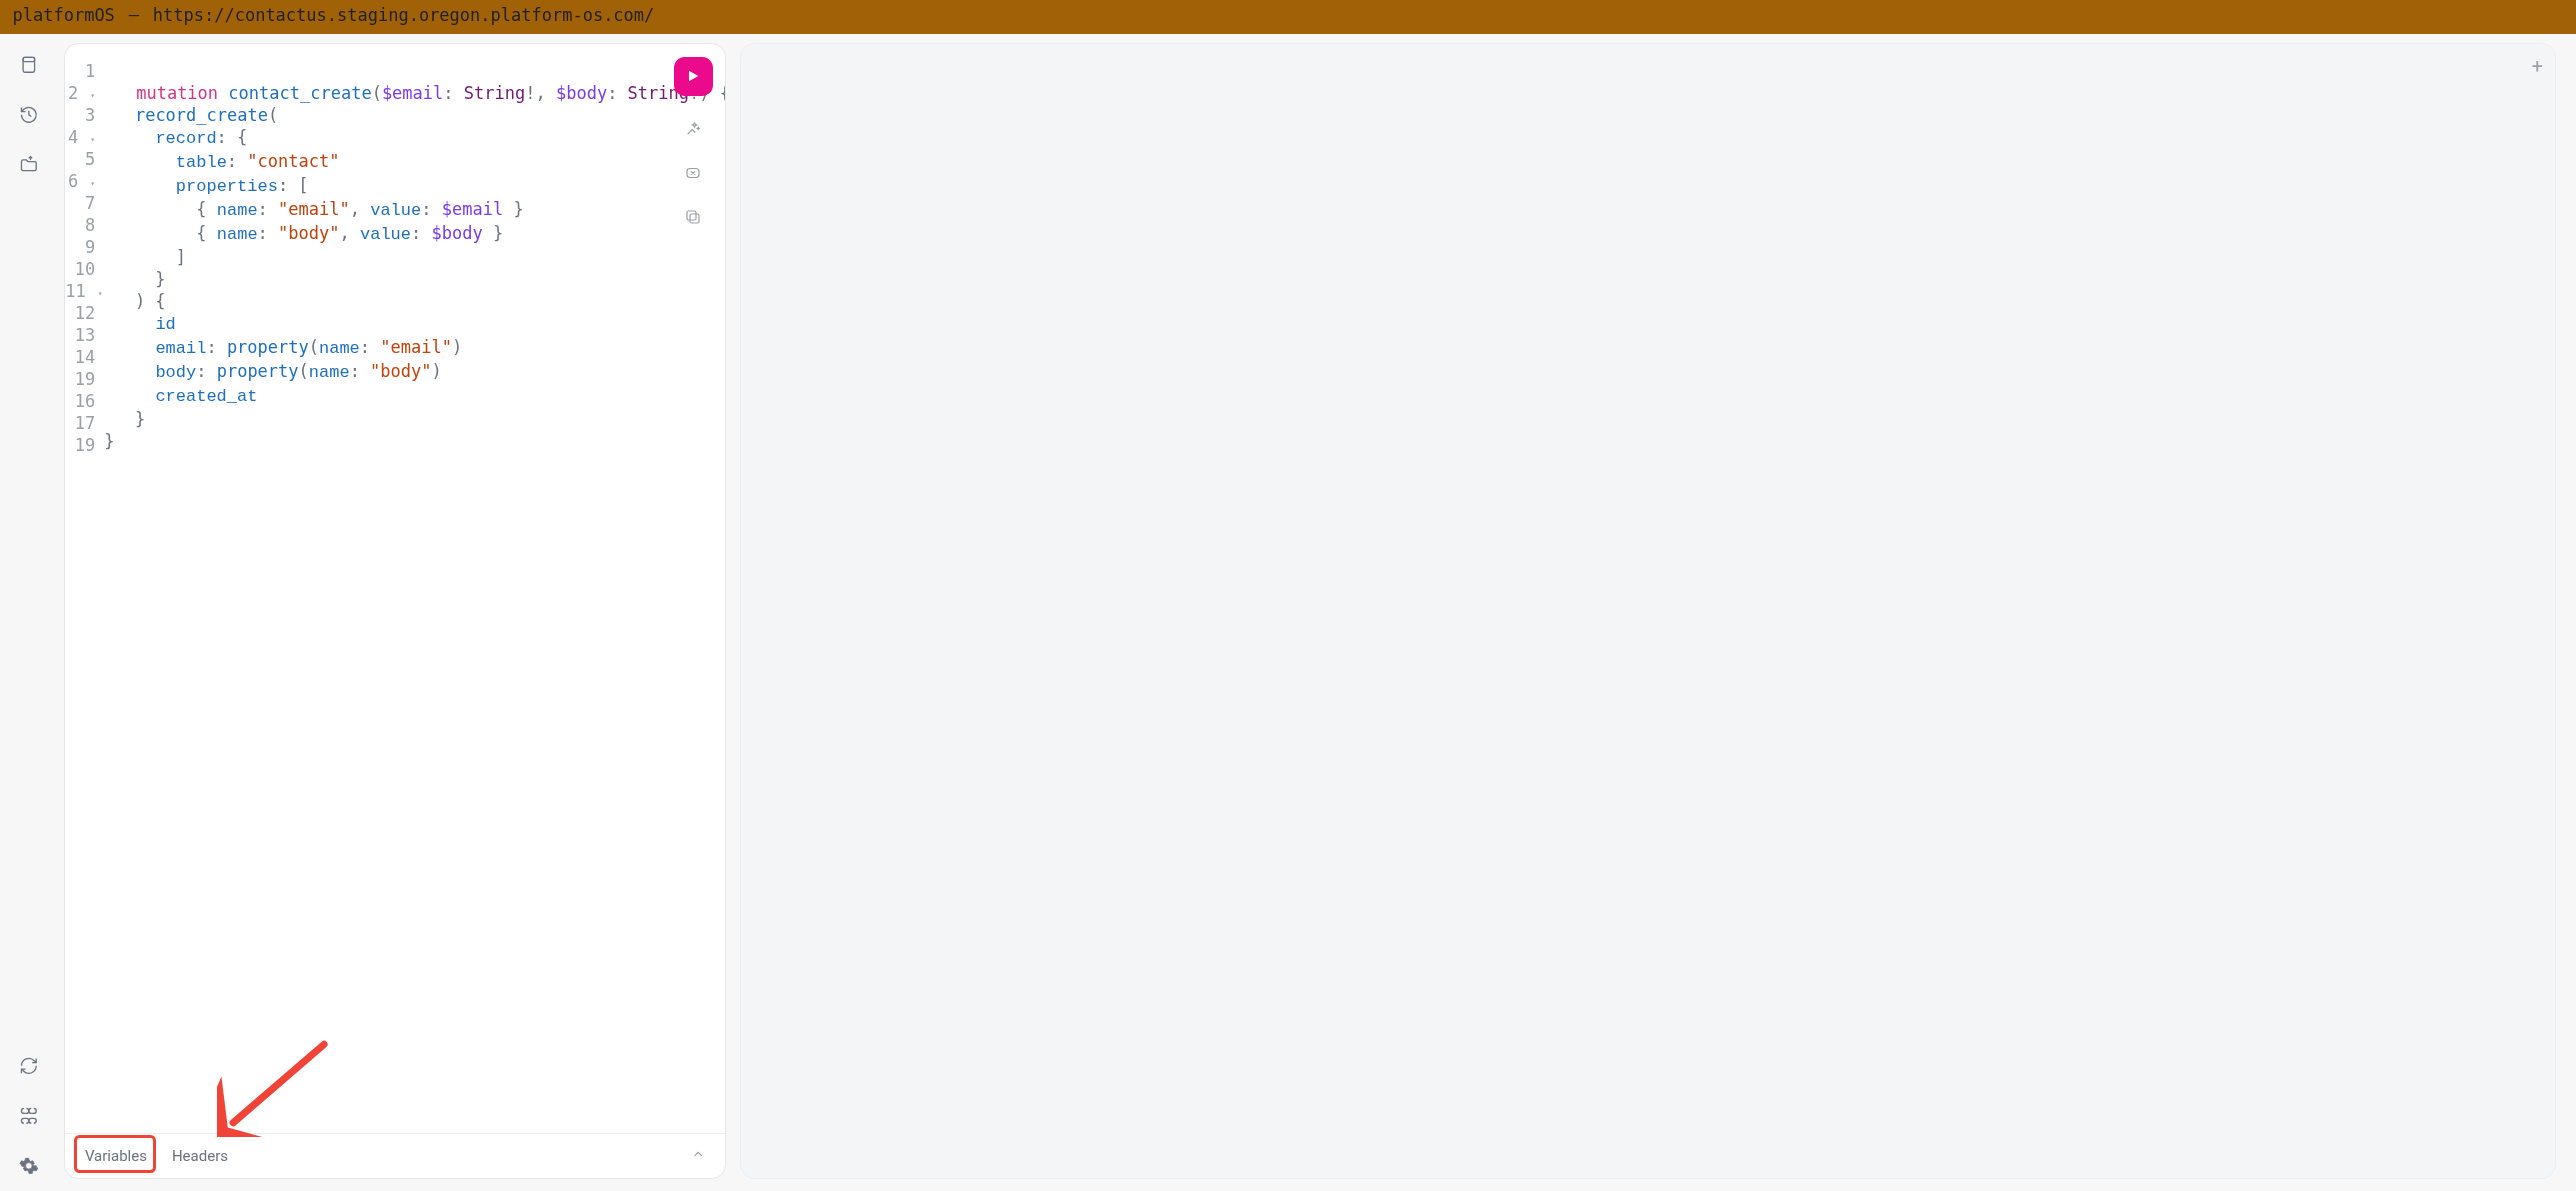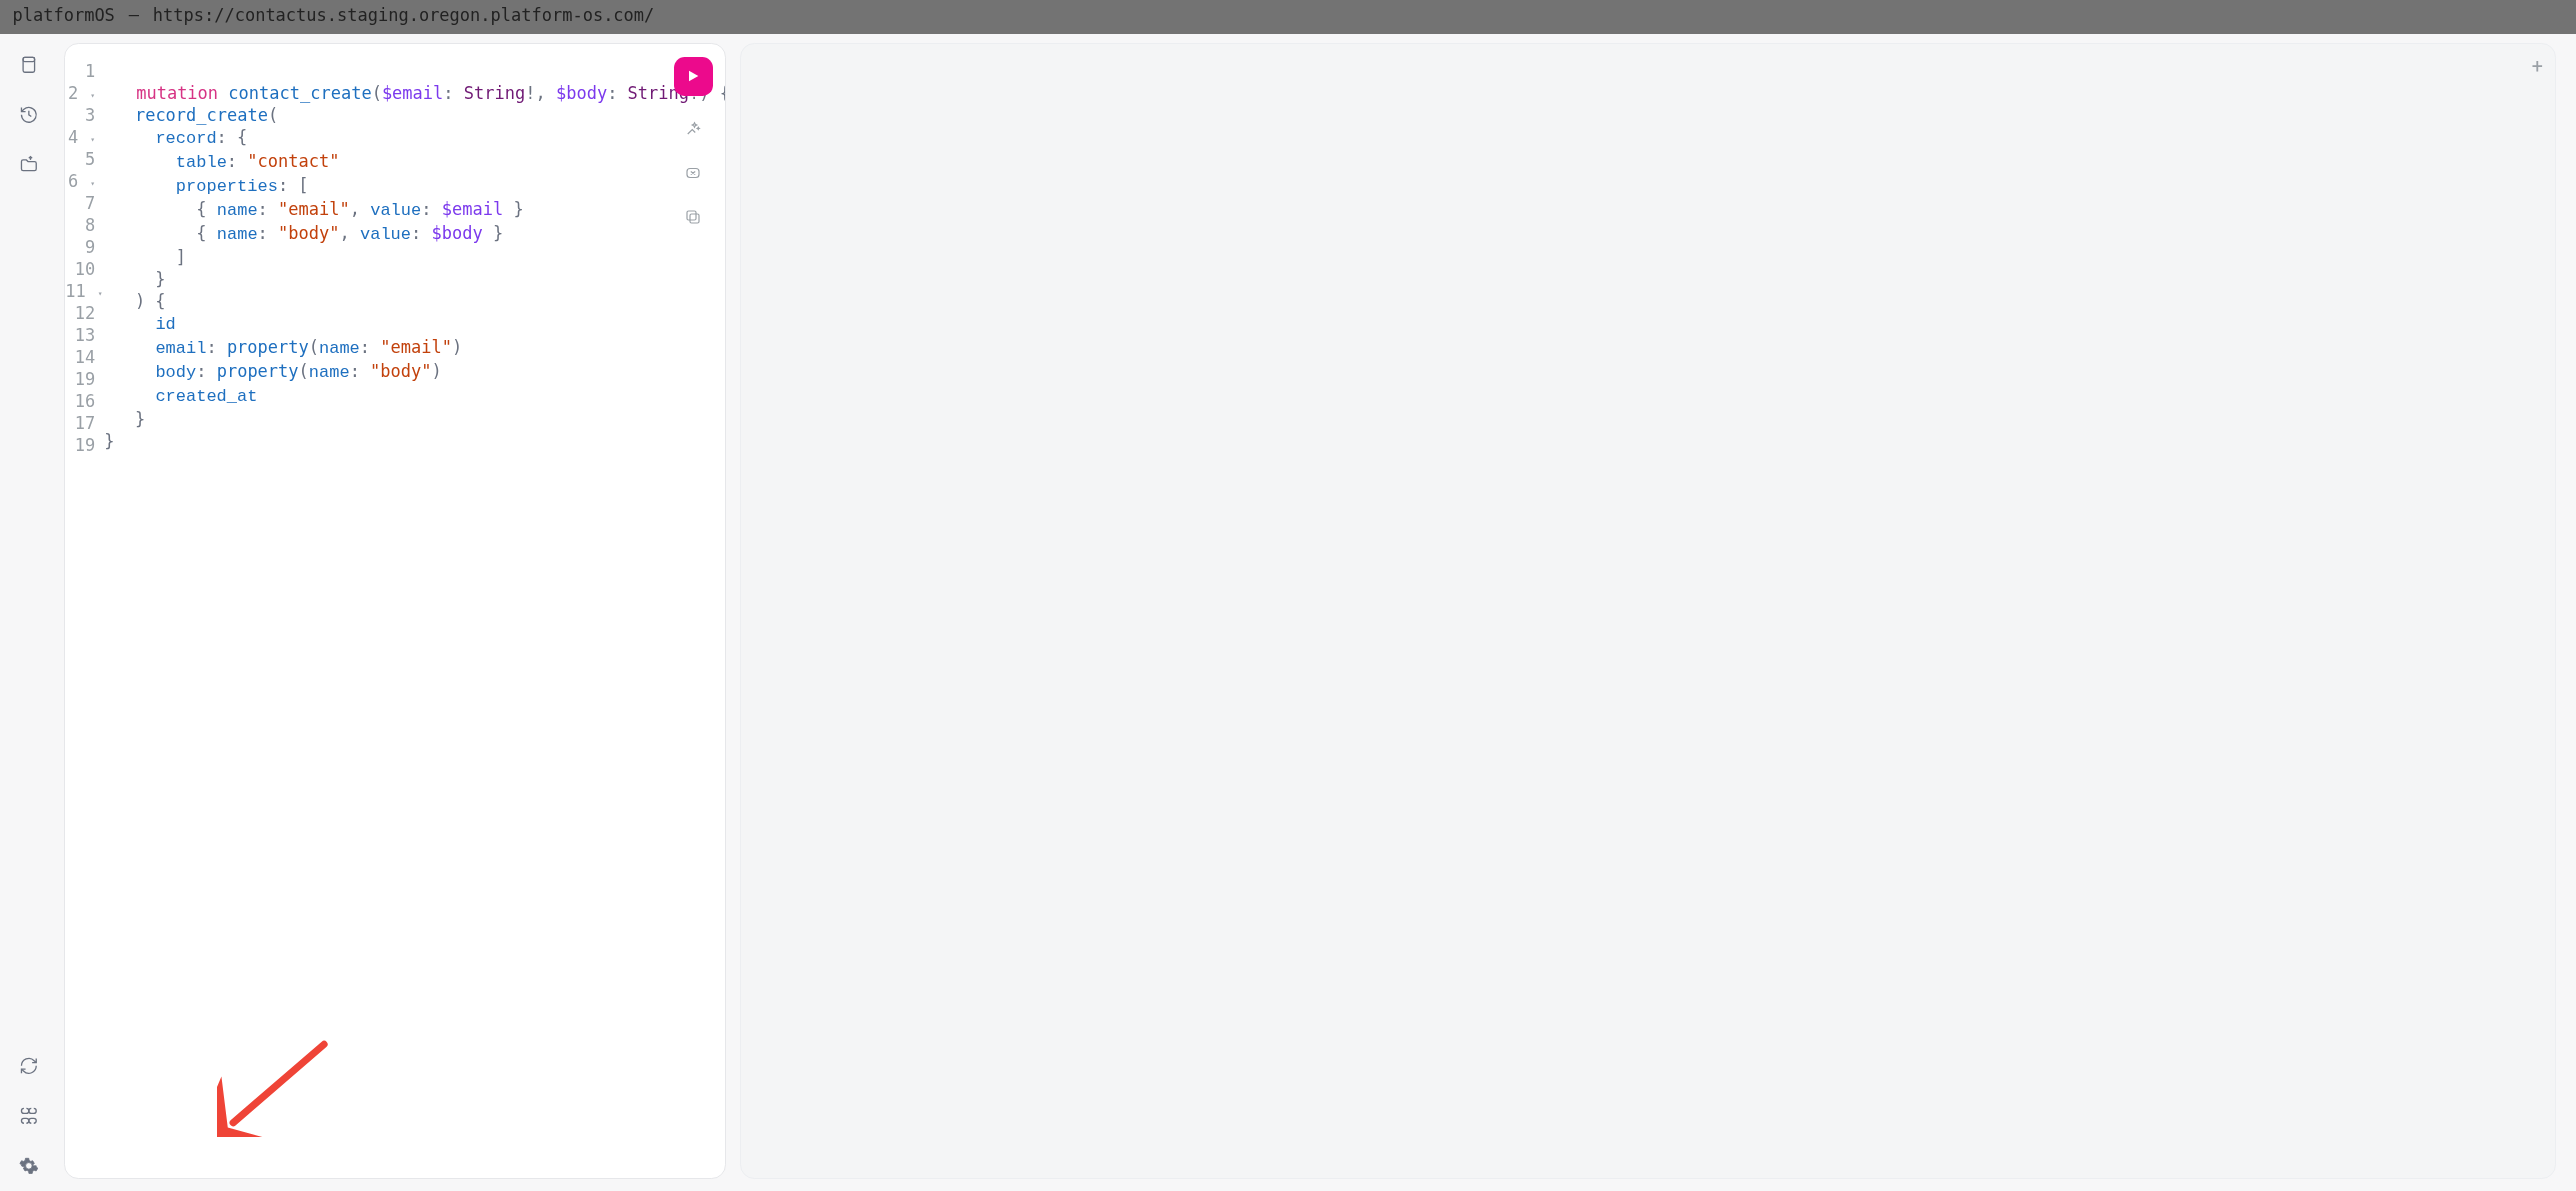--- a/index.html
+++ b/index.html
@@ -4,21 +4,21 @@
 <style>
   * { margin: 0; padding: 0; box-sizing: border-box; }
   html, body { width: 100%; height: 100%; font-family: -apple-system, BlinkMacSystemFont, "Segoe UI", Roboto, sans-serif; background: #f7f7f8; }
   body { display: flex; flex-direction: column; }
 
   .titlebar {
     padding: 5.4px 12.5px 9px 12.5px;
     font-family: "SF Mono", ui-monospace, Menlo, Consolas, monospace;
     font-size: 17px;
     color: #222;
-    background: #737373;
+    background: #a16207;
   }
   .titlebar .sep { margin: 0 3.6px; }
 
   .main {
     flex: 1;
     display: flex;
     position: relative;
     min-height: 0;
   }
 
@@ -268,20 +268,30 @@
           </div>
           <div class="tool-btn">
             <svg width="18" height="18" viewBox="0 0 24 24" fill="none" stroke="#9aa0a6" stroke-width="1.6">
                 <rect x="8" y="8" width="12" height="12" rx="2"></rect>
                 <rect x="4" y="4" width="12" height="12" rx="2"></rect>
               </svg>
           </div>
         </div>
       </div>
 
+      <div class="bottom-bar">
+        <span class="tab">Variables</span>
+        <span class="tab">Headers</span>
+        <span class="chevron">
+          <svg width="14.3" height="14.3" viewBox="0 0 24 24" fill="none" stroke="#9aa0a6" stroke-width="2">
+              <polyline points="6 15 12 9 18 15"></polyline>
+            </svg>
+        </span>
+        <div class="highlight-box"></div>
+      </div>
 
       <svg class="arrow-annot" width="125" height="98" viewBox="0 0 140 110">
         <defs>
           <marker id="ah" markerWidth="12" markerHeight="12" refX="3" refY="6" orient="auto">
             <path d="M0 0 L12 6 L0 12 L4 6 z" fill="#ef4437"></path>
           </marker>
         </defs>
         <line x1="120" y1="6" x2="18" y2="94" stroke="#ef4437" stroke-width="8" stroke-linecap="round" marker-end="url(#ah)"></line>
       </svg>
     </div>

